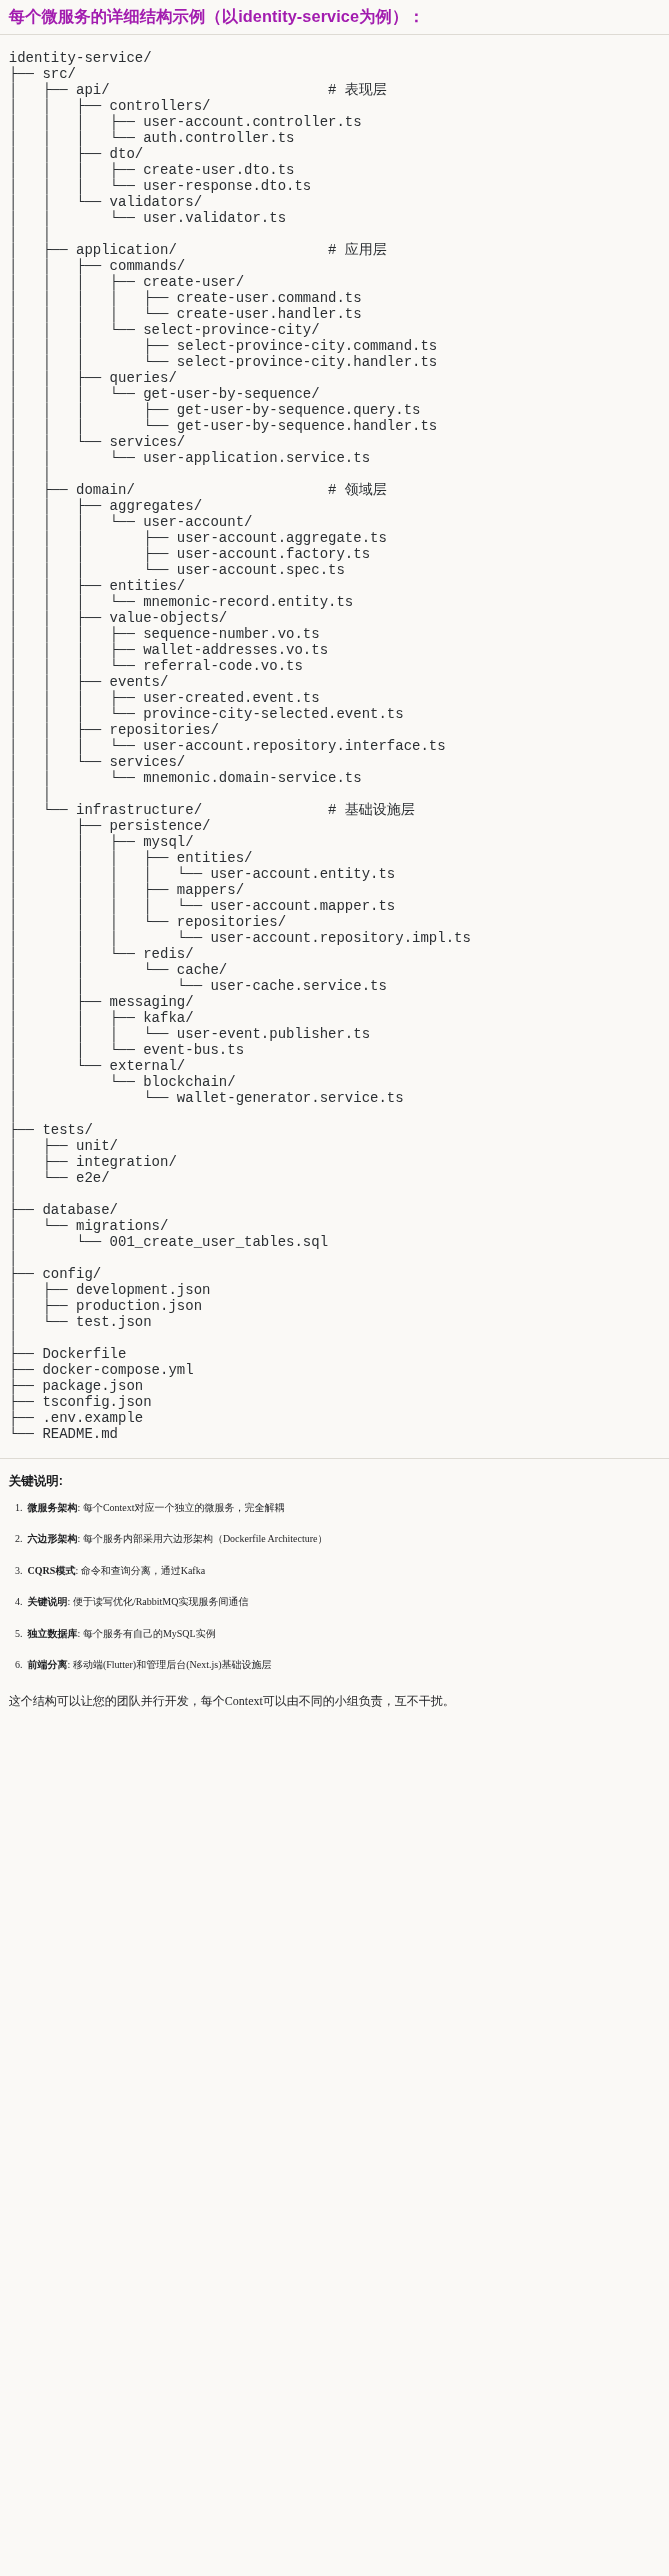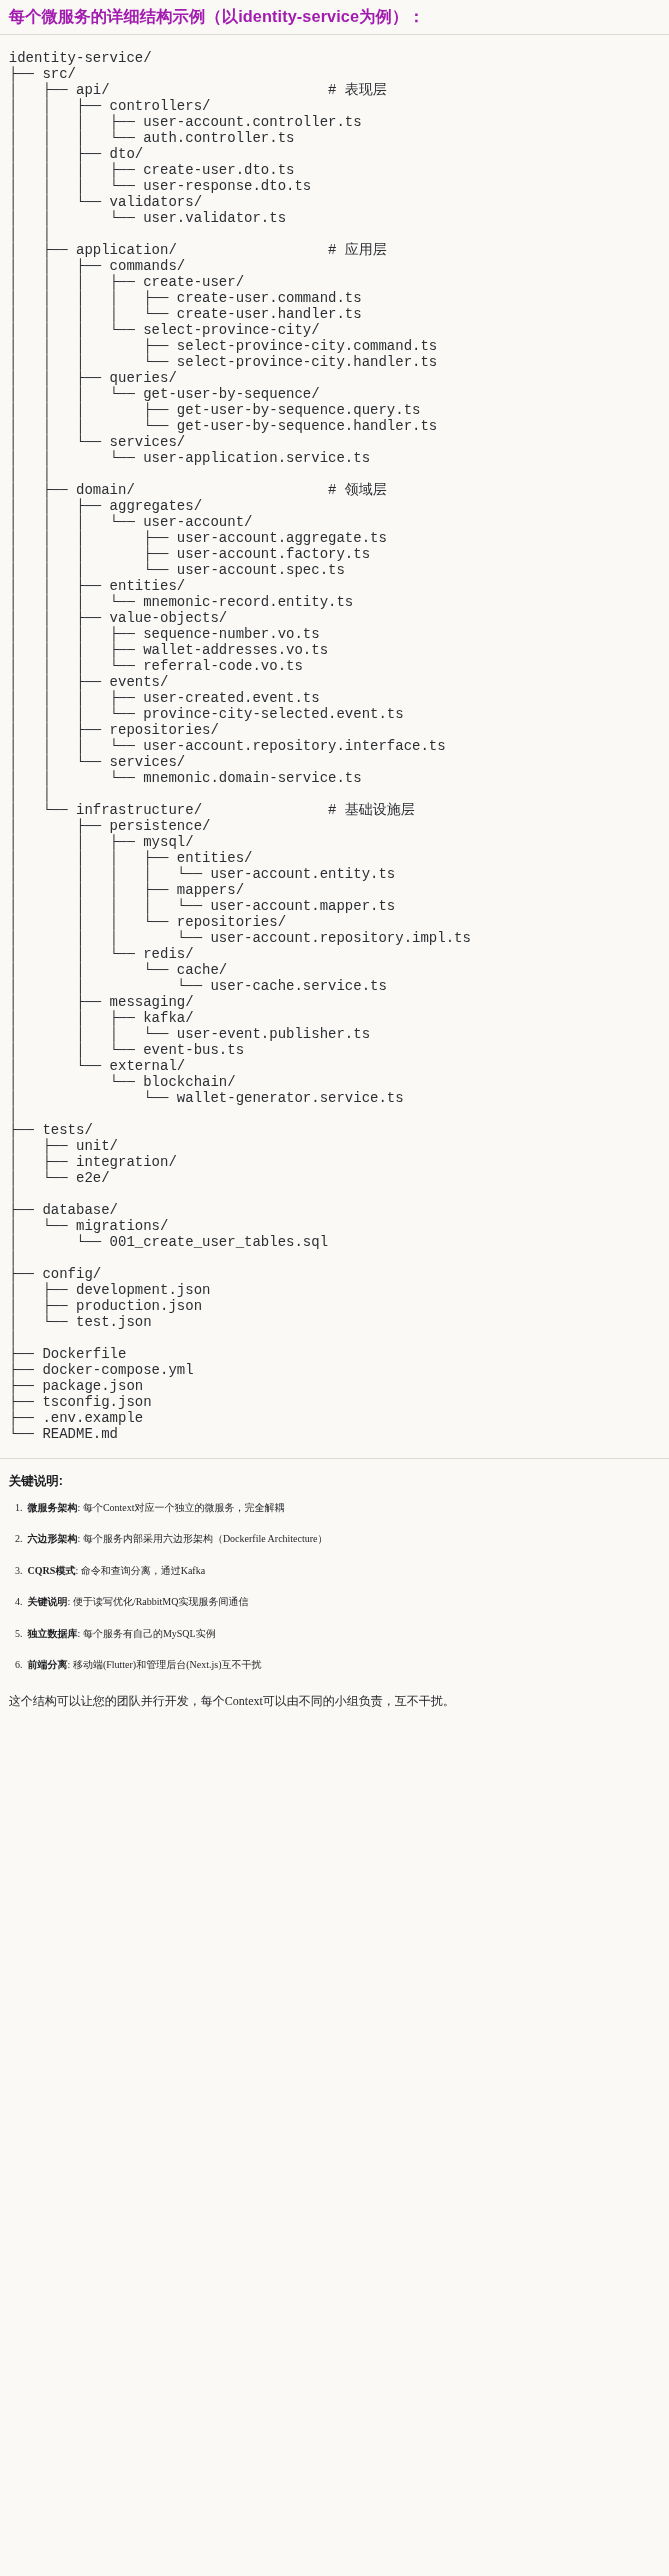--- a/index.html
+++ b/index.html
@@ -217,21 +217,21 @@
       <li>
         <span class="kp-term">关键说明</span><span class="kp-sep">:</span>
         <span class="kp-desc">便于读写优化/RabbitMQ实现服务间通信</span>
       </li>
       <li>
         <span class="kp-term">独立数据库</span><span class="kp-sep">:</span>
         <span class="kp-desc">每个服务有自己的MySQL实例</span>
       </li>
       <li>
         <span class="kp-term">前端分离</span><span class="kp-sep">:</span>
-        <span class="kp-desc">移动端(Flutter)和管理后台(Next.js)互不干扰</span>
+        <span class="kp-desc">移动端(Flutter)和管理后台(Next.js)基础设施层</span>
       </li>
     </ol>
 
     <p class="closing">这个结构可以让您的团队并行开发，每个Context可以由不同的小组负责，互不干扰。</p>
   </div>
 
 </div>
 
 
 </body></html>

